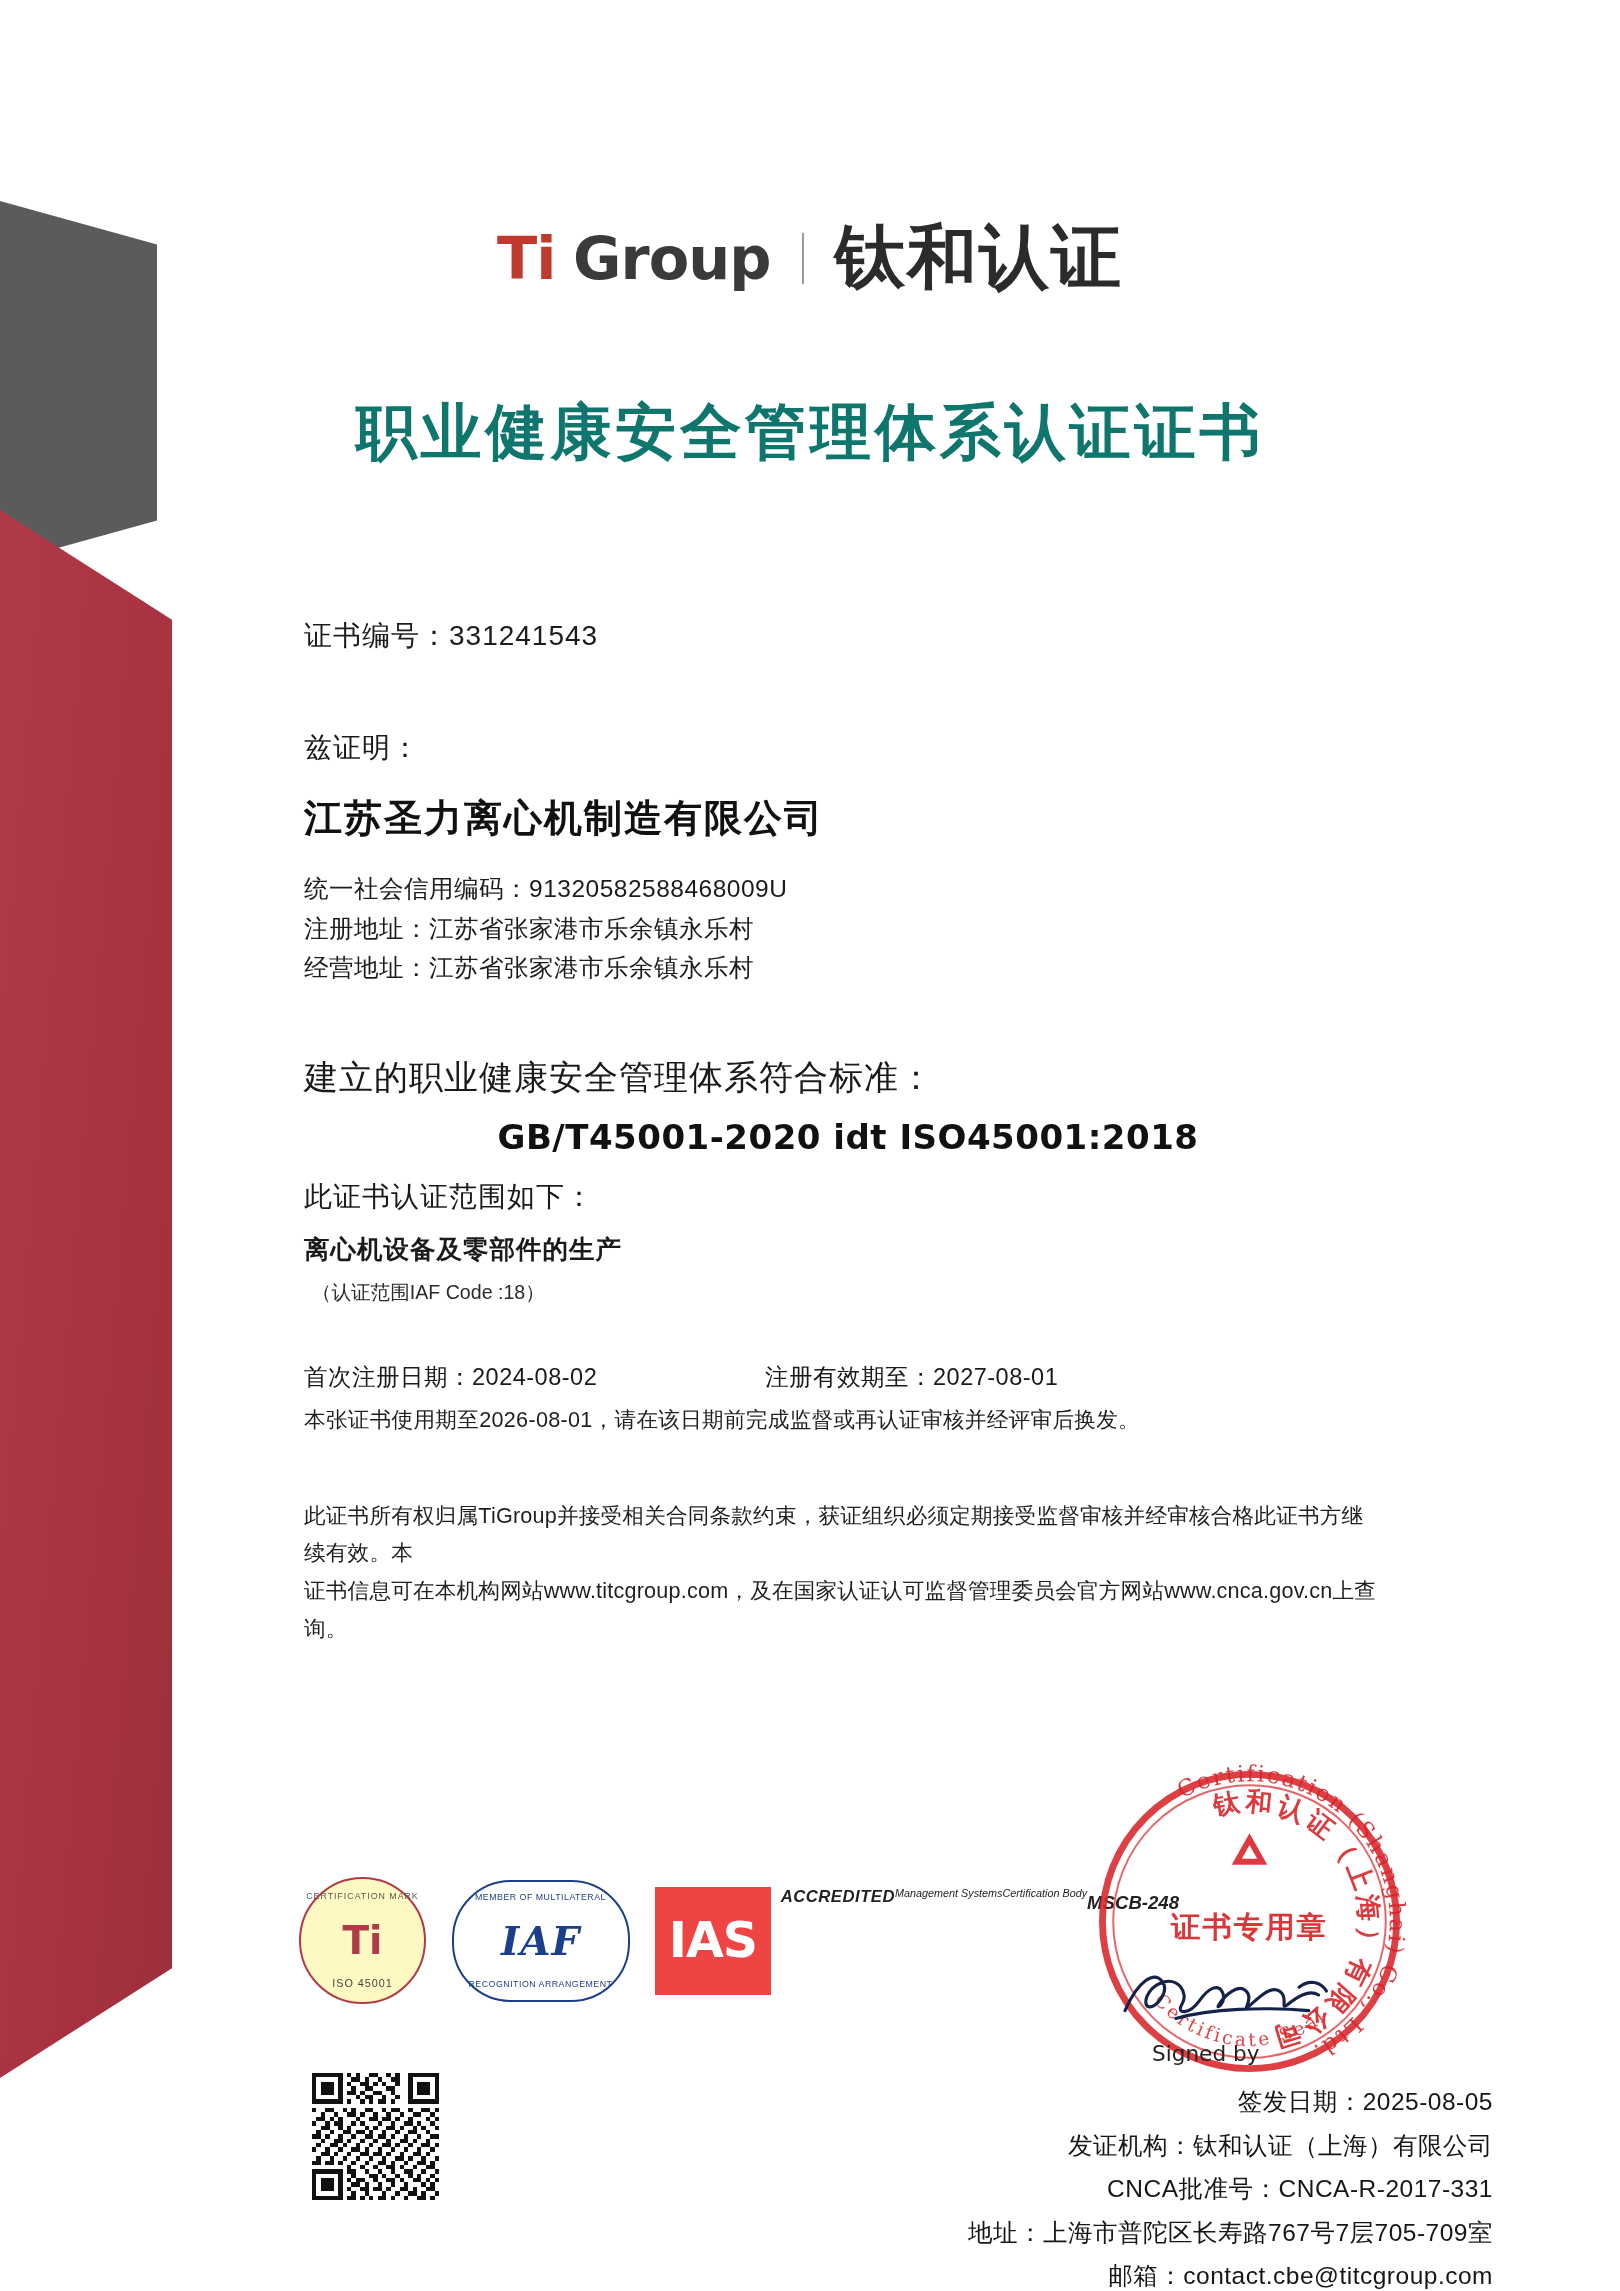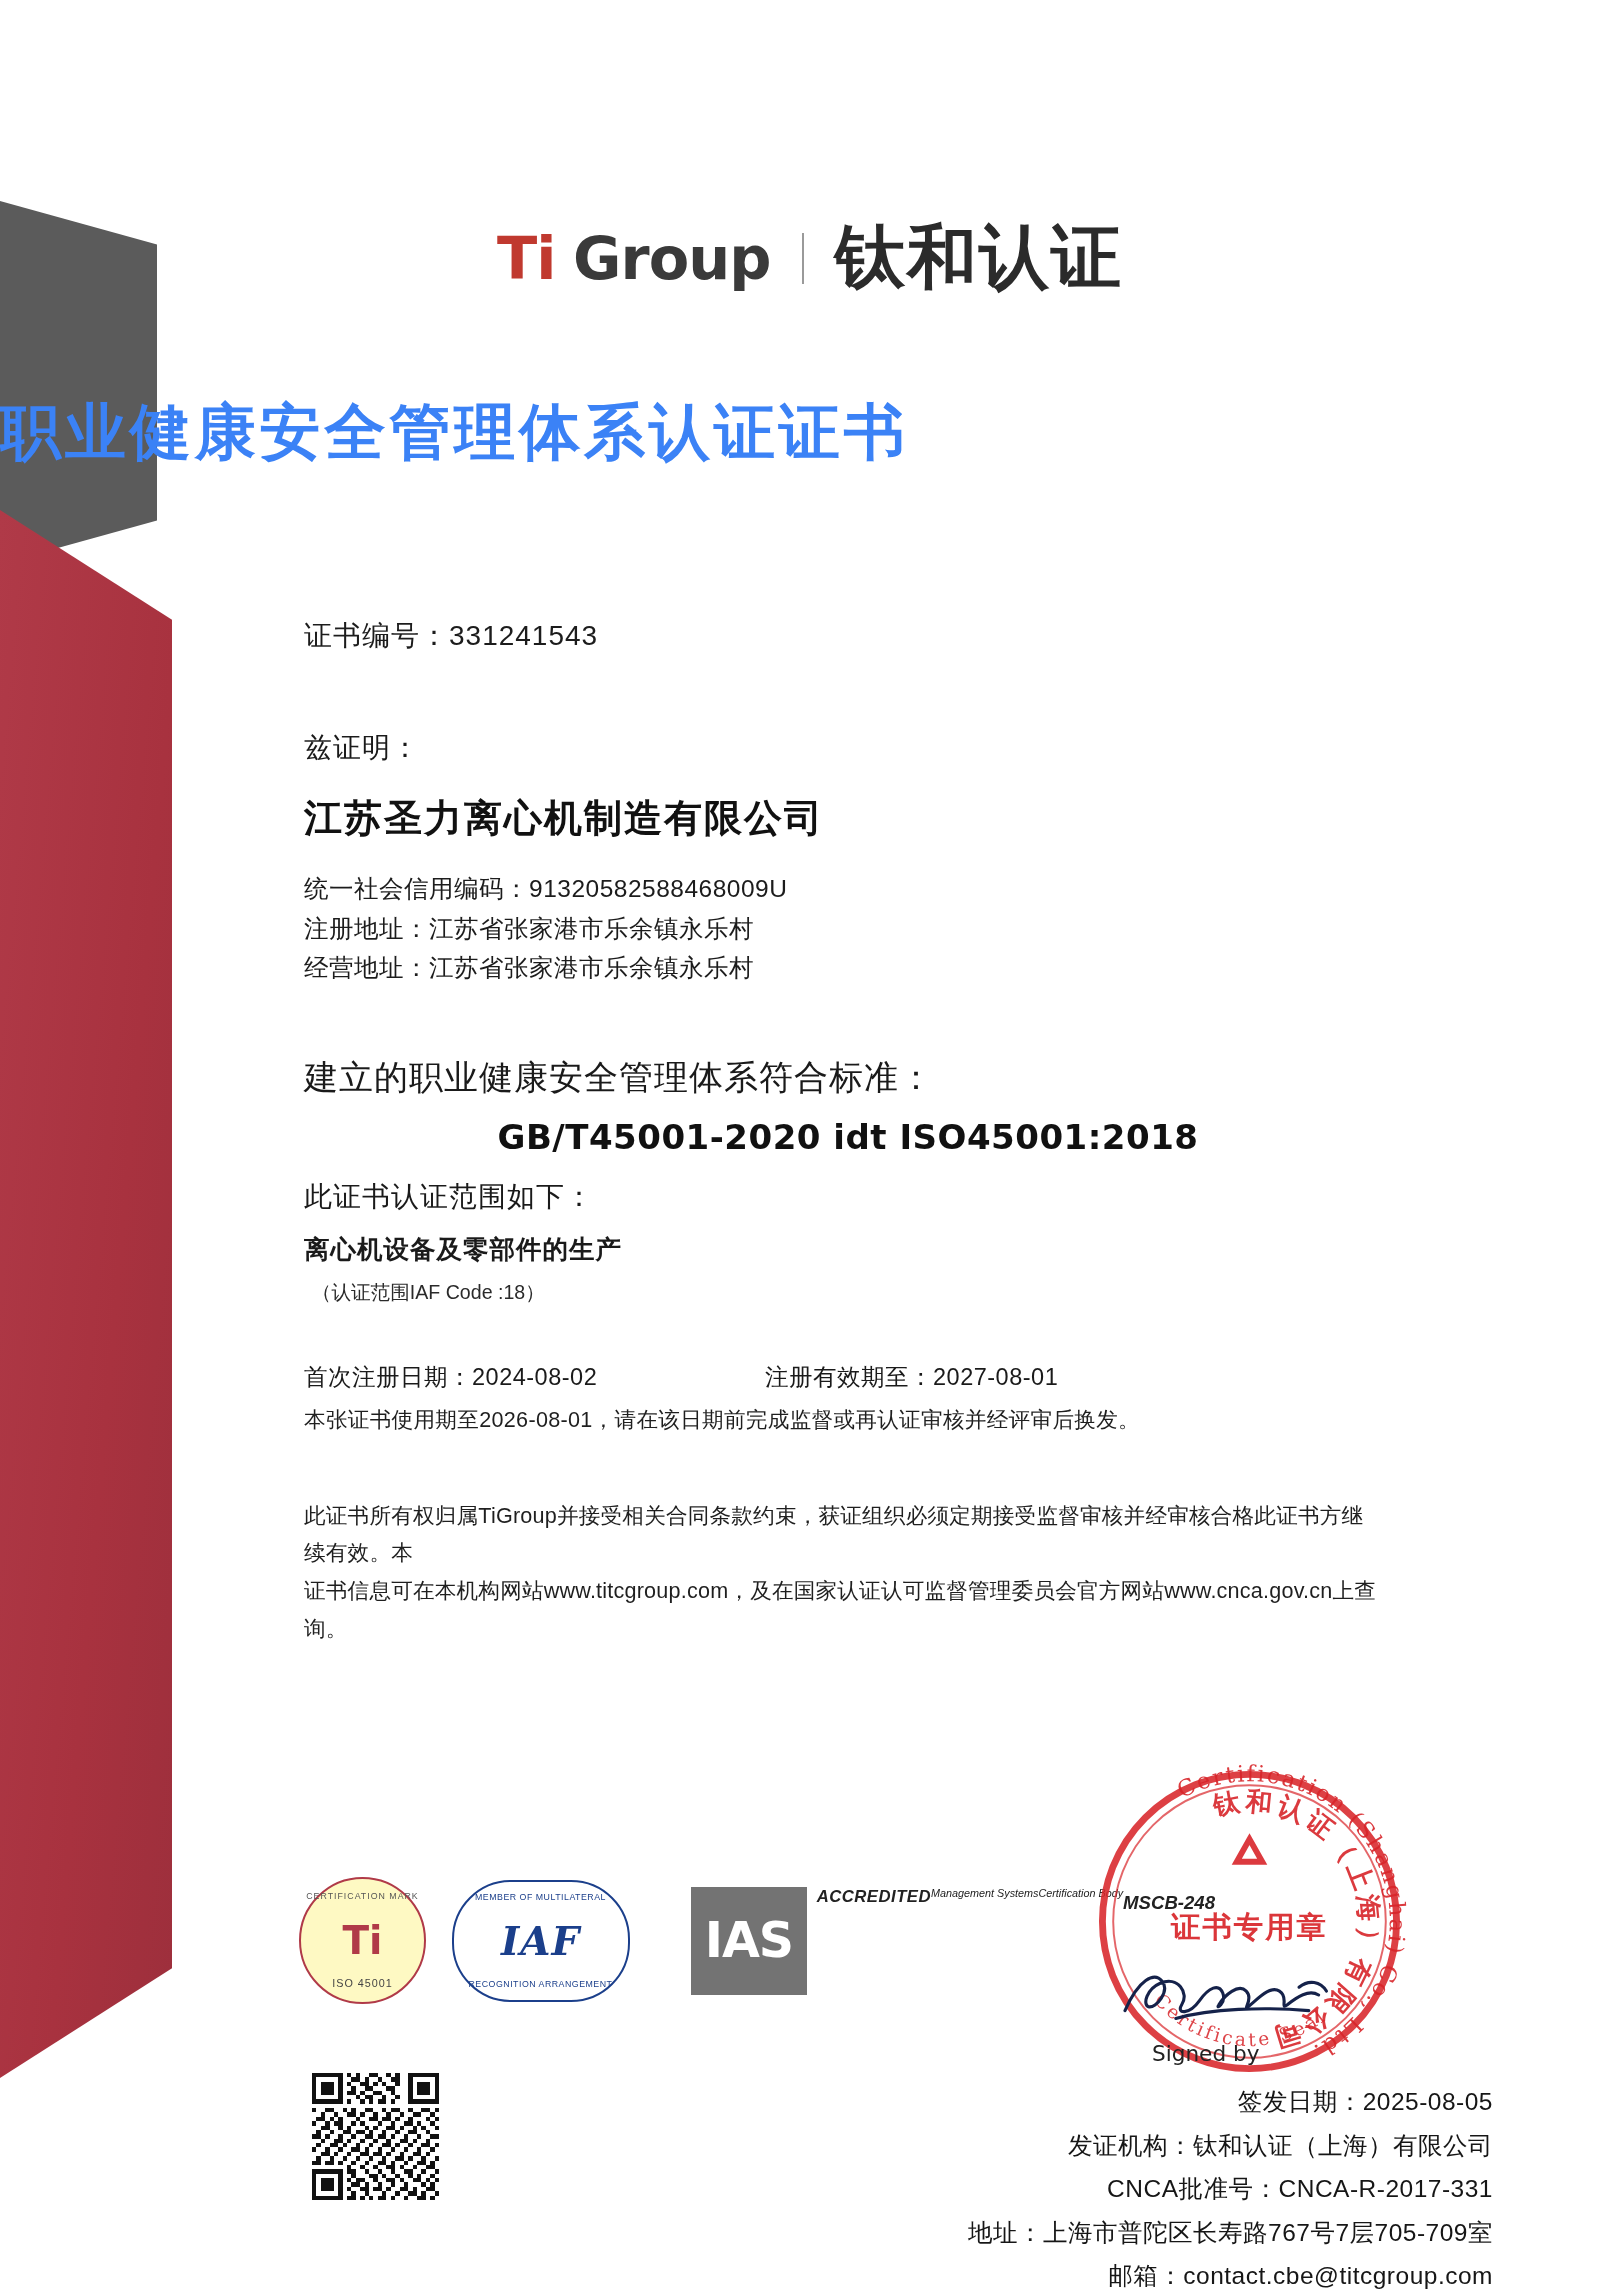--- a/index.html
+++ b/index.html
@@ -77,24 +77,25 @@
     color: #2b2b2b;
     letter-spacing: 2px;
   }
 
   
   .cert-title {
     position: absolute;
     top: 392px;
     left: 0;
     width: 100%;
+    text-align: center;
     font-size: 61px;
     font-weight: bold;
     letter-spacing: 3.9px;
-    color: #3b82f6;
+    color: #0f766e;
   }
 
   
   .body-wrap {
     position: absolute;
     left: 304px;
     top: 617px;
     width: 1088px;
   }
   .cert-no {
@@ -246,30 +247,29 @@
     font-size: 8.8px;
     color: #1b3f8b;
     letter-spacing: 0.5px;
   }
   .mark-ias {
     display: flex;
     align-items: stretch;
     height: 108px;
   }
   .mark-ias .ias-box {
-    background: #737373;
+    background: #ef4444;
     color: #fff;
     font-size: 49px;
     font-weight: bold;
     font-family: "DejaVu Sans", sans-serif;
     padding: 0 13.7px;
     display: flex;
     align-items: center;
     letter-spacing: -1px;
-    margin-left: 36px;
   }
   .mark-ias .ias-txt {
     display: flex;
     flex-direction: row;
     justify-content: center;
     padding-left: 9.8px;
     color: #222;
     font-style: italic;
   }
   .mark-ias .ias-txt .l1 { font-size: 16.7px; font-weight: bold; letter-spacing: 0.5px;}

